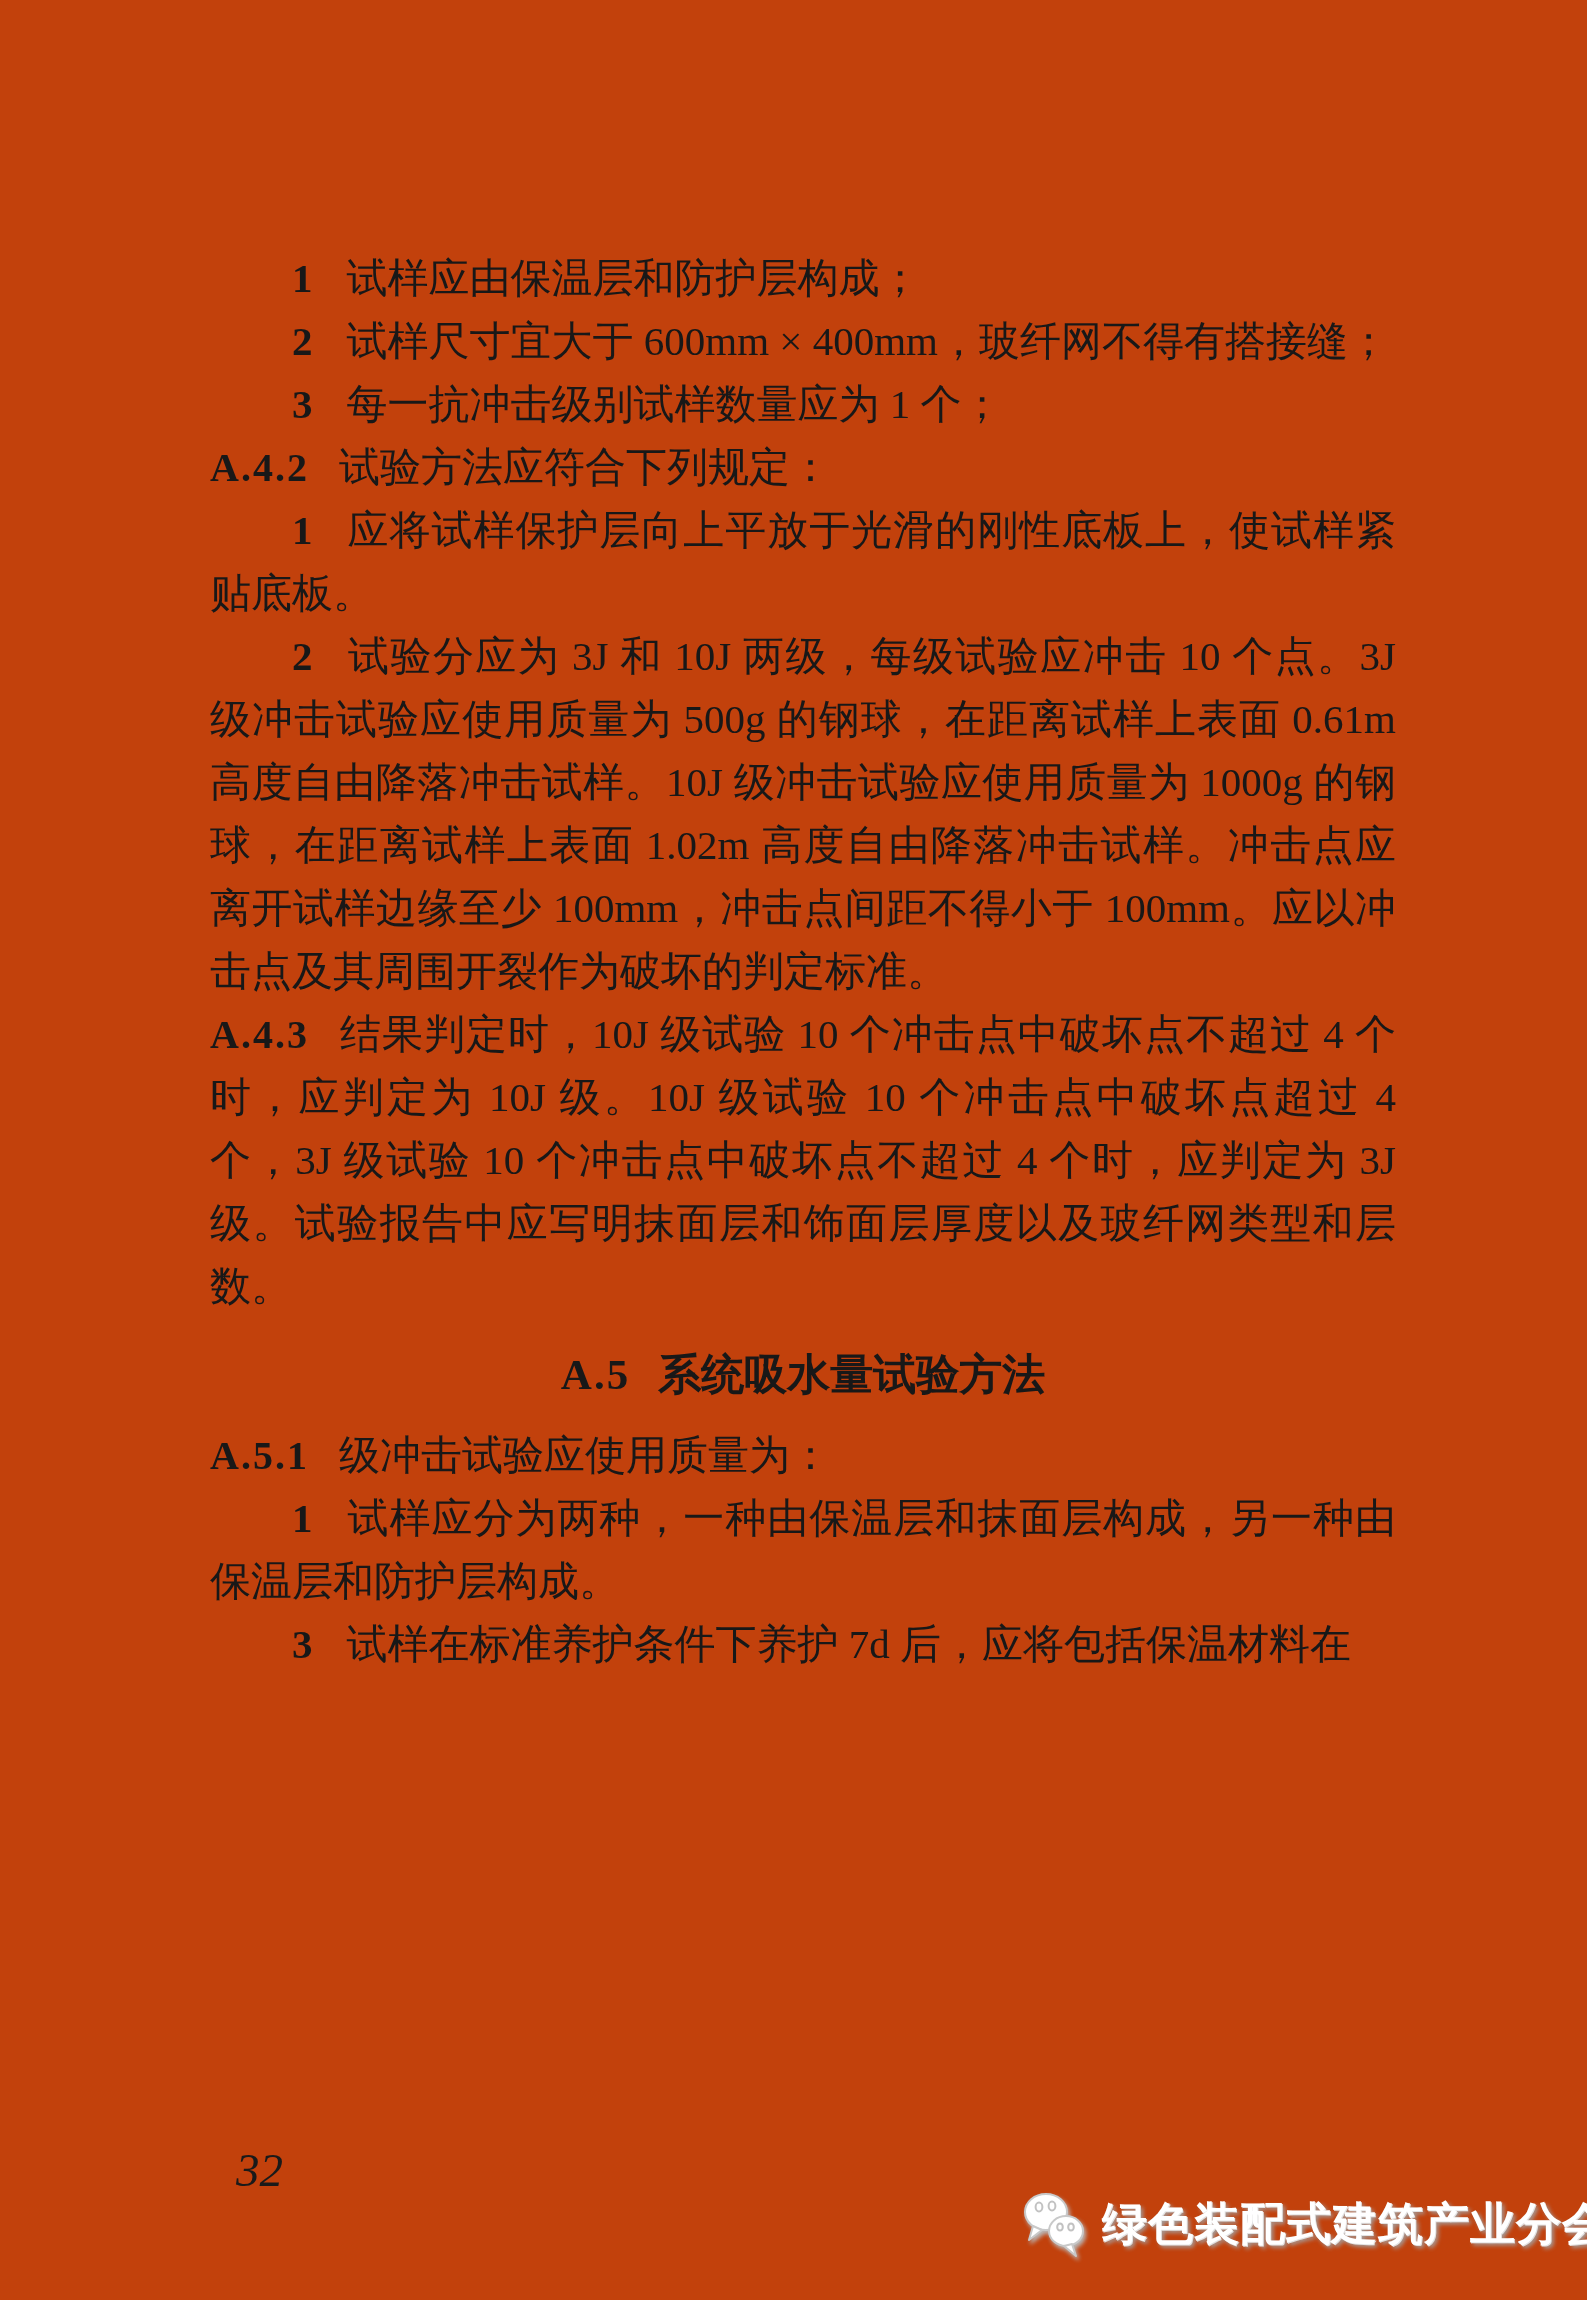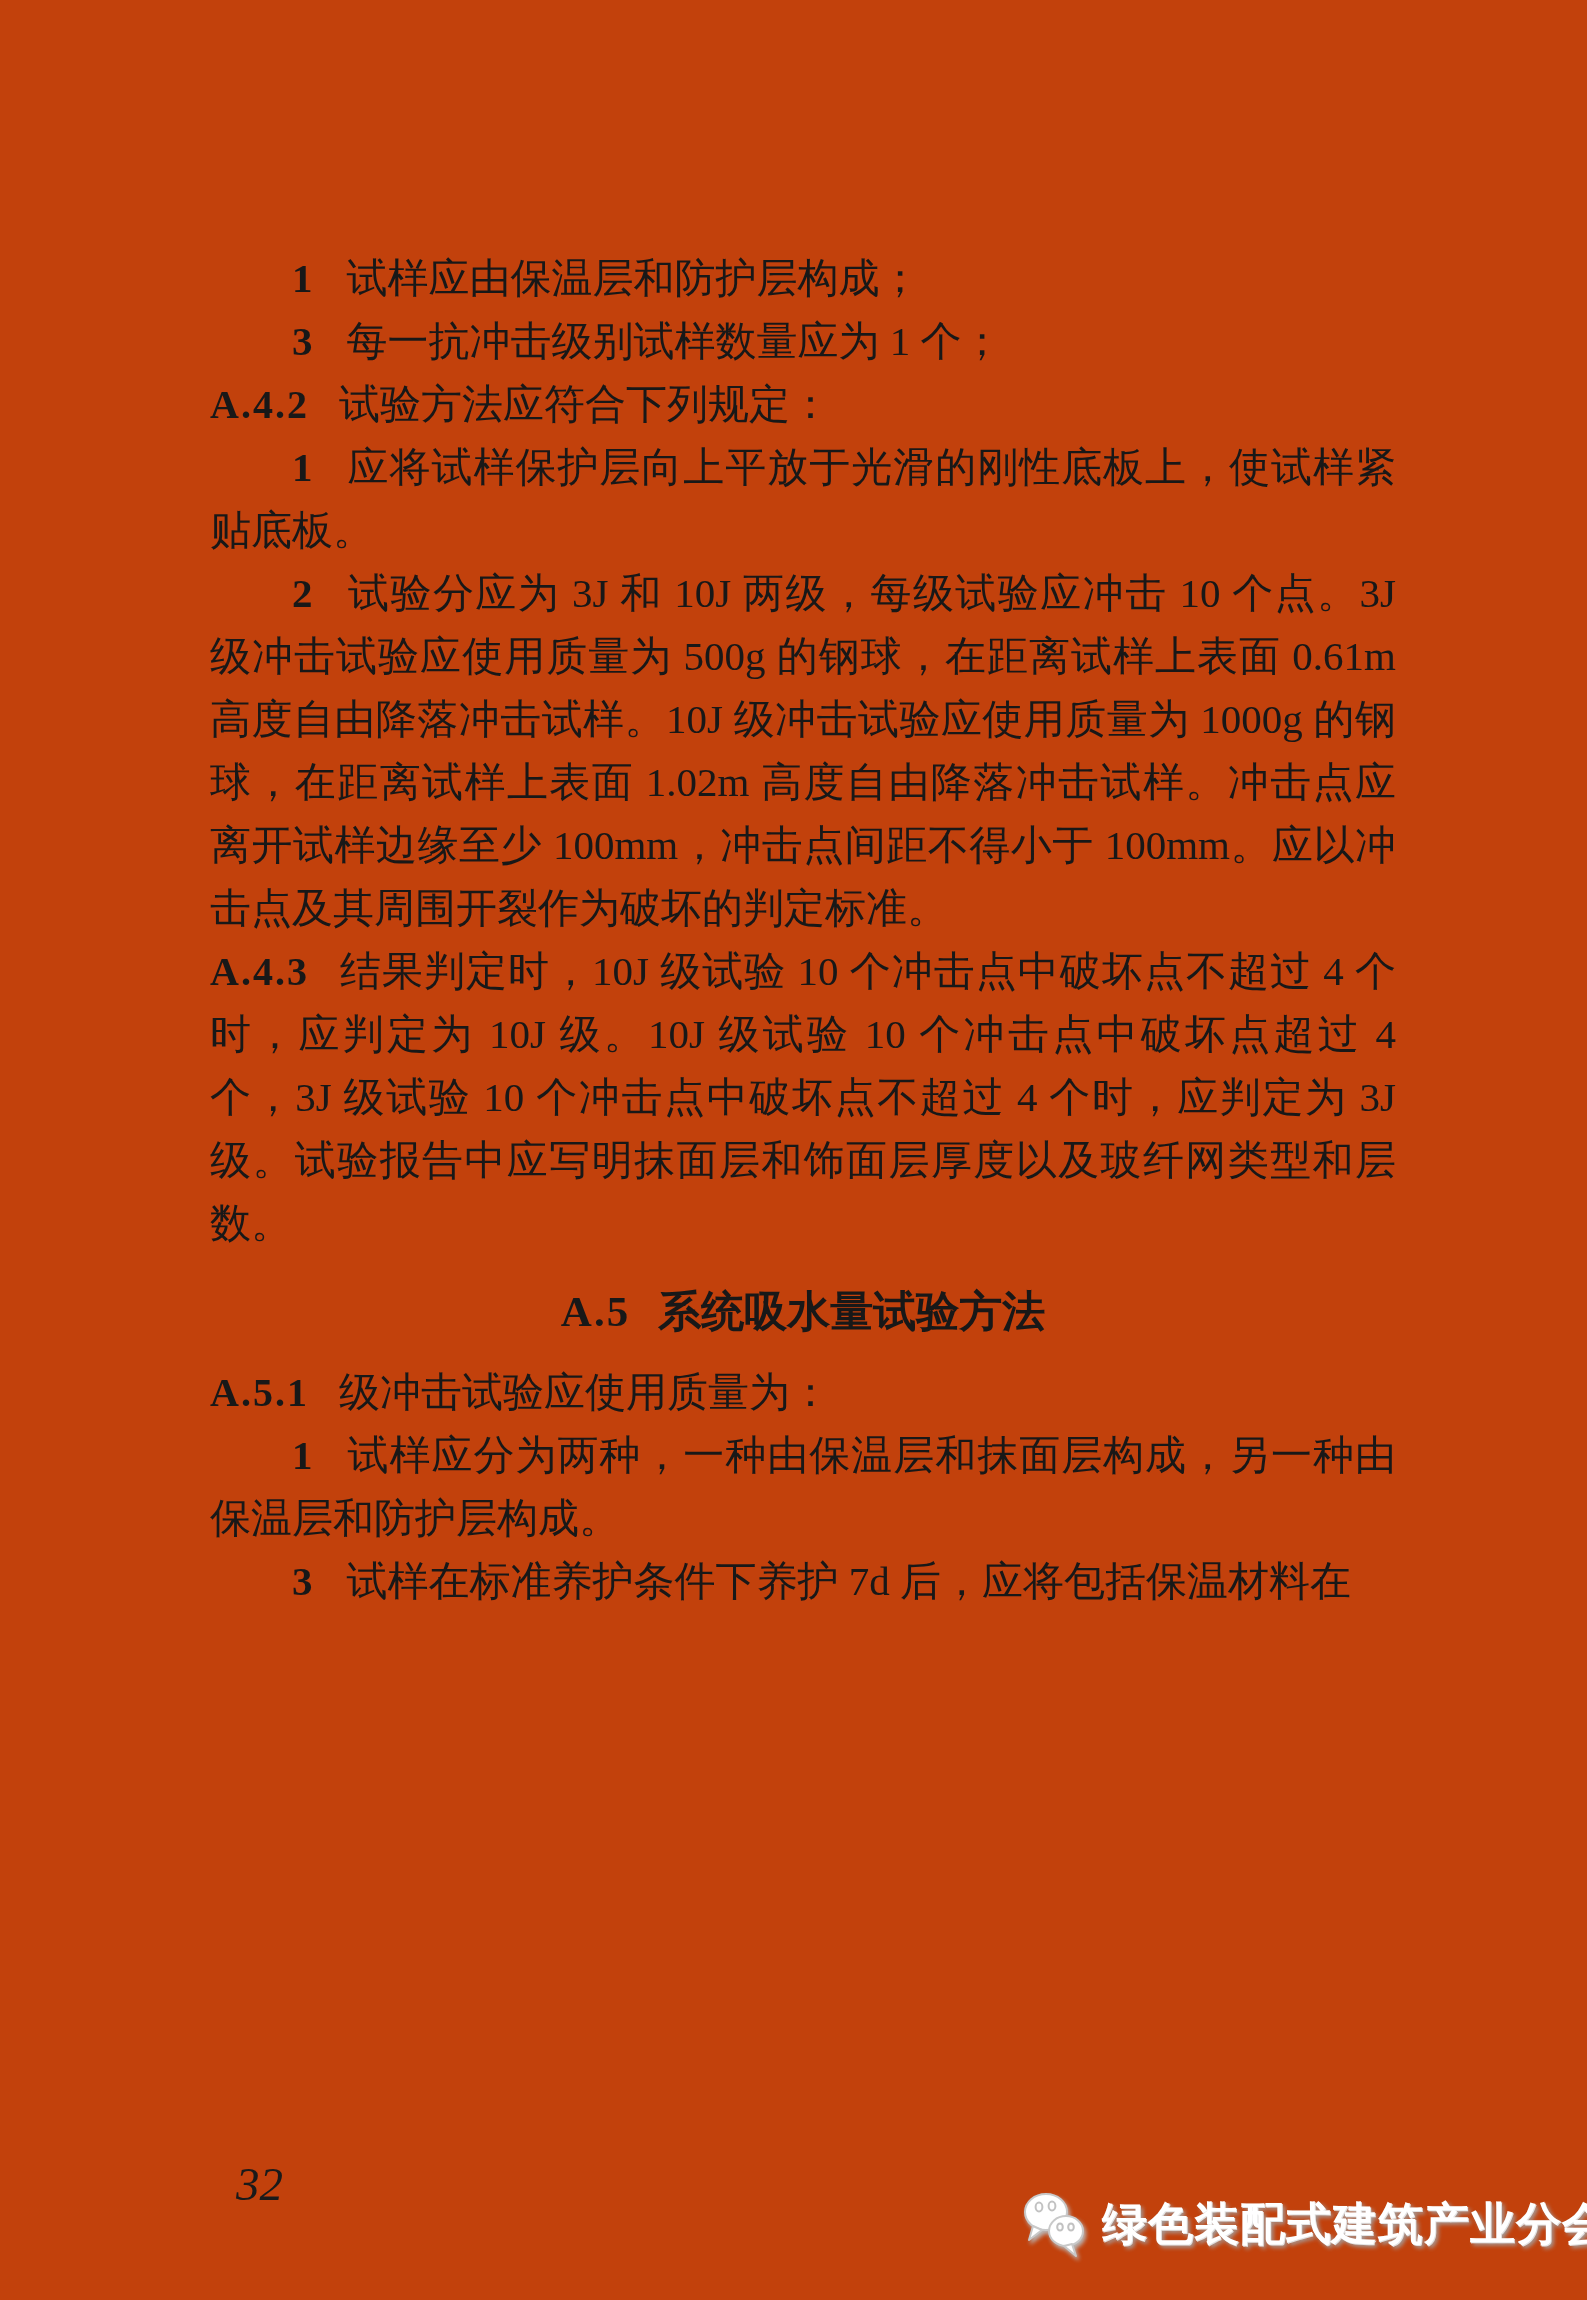--- a/index.html
+++ b/index.html
@@ -36,21 +36,20 @@
     text-align:center; text-indent:0;
     font-family:Liberation Serif, serif;
     font-weight:bold; font-size:43px; line-height:63px;
   }
   .heading .h-label { margin-right:28px; letter-spacing:2px; }
   .page-number {
     position:absolute; left:236px; top:2140px;
     font-size:47px; line-height:60px;
     font-style:italic;
     color:#1a1a1a;
-    margin-top:14px;
   }
   .watermark {
     position:absolute; left:1020px; top:2190px;
     display:flex; align-items:center; gap:10px;
   }
   .wm-icon { width:72px; height:68px; filter:drop-shadow(2px 3px 2px #b8b8b8); }
   .wm-text {
     font-family:"Liberation Sans","DejaVu Sans",sans-serif;
     font-weight:bold; font-size:45px; line-height:60px;
     color:#ffffff;
@@ -61,20 +60,21 @@
 </style>
 </head>
 <body>
 
 <div class="page">
 
   <div class="content">
 
     <p class="para"><span class="num">1</span><span>试样应由保温层和防护层构成；</span></p>
 
+    <p class="para"><span class="num">2</span><span>试样尺寸宜大于 600mm × 400mm，玻纤网不得有搭接缝；</span></p>
 
     <p class="para"><span class="num">3</span><span>每一抗冲击级别试样数量应为 1 个；</span></p>
 
 
     <p class="para flush"><span class="clause">A.4.2</span><span>试验方法应符合下列规定：</span></p>
 
     <p class="para"><span class="num">1</span><span>应将试样保护层向上平放于光滑的刚性底板上，使试样紧贴底板。</span></p>
 
     <p class="para"><span class="num">2</span><span>试验分应为 3J 和 10J 两级，每级试验应冲击 10 个点。3J 级冲击试验应使用质量为 500g 的钢球，在距离试样上表面 0.61m 高度自由降落冲击试样。10J 级冲击试验应使用质量为 1000g 的钢球，在距离试样上表面 1.02m 高度自由降落冲击试样。冲击点应离开试样边缘至少 100mm，冲击点间距不得小于 100mm。应以冲击点及其周围开裂作为破坏的判定标准。</span></p>
 

